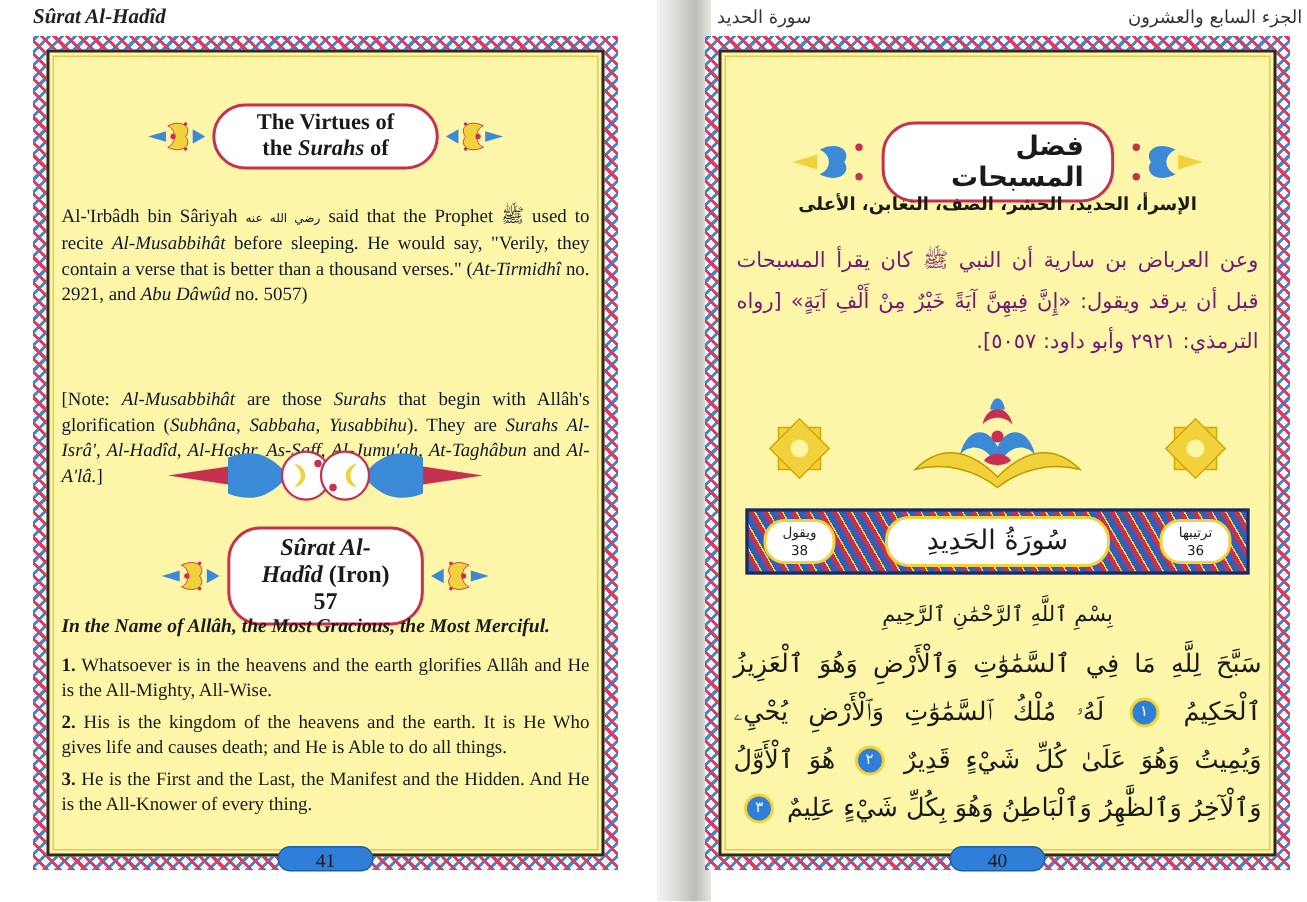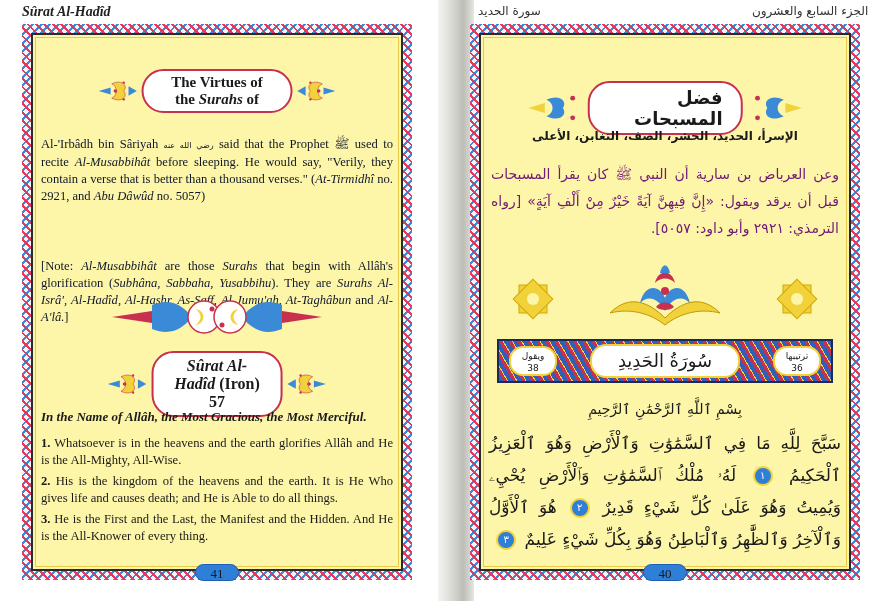--- a/index.html
+++ b/index.html
@@ -37,21 +37,21 @@
   .panel {
     position: relative; width: 100%; height: 100%;
     background: #fdf5a8;
     border: 2px solid #2a2a2a;
     box-shadow: inset 0 0 0 2px #fdf5a8, inset 0 0 0 3px #e8c94a;
   }
 
   
   .page-num {
     position: absolute; bottom: -12px; left: 50%; transform: translateX(-50%);
-    width: 44px; height: 17px; border-radius: 10px;
+    width: 64px; height: 17px; border-radius: 10px;
     background: #2f7fd8; color: #1a1a1a; font-size: 13px; text-align: center; line-height: 17px;
     border: 1px solid #1c5fb0;
   }
 
   
   .cartouche {
     position: absolute; left: 50%; transform: translateX(-50%);
     display: flex; align-items: center; justify-content: center;
   }
   .cart-box {

